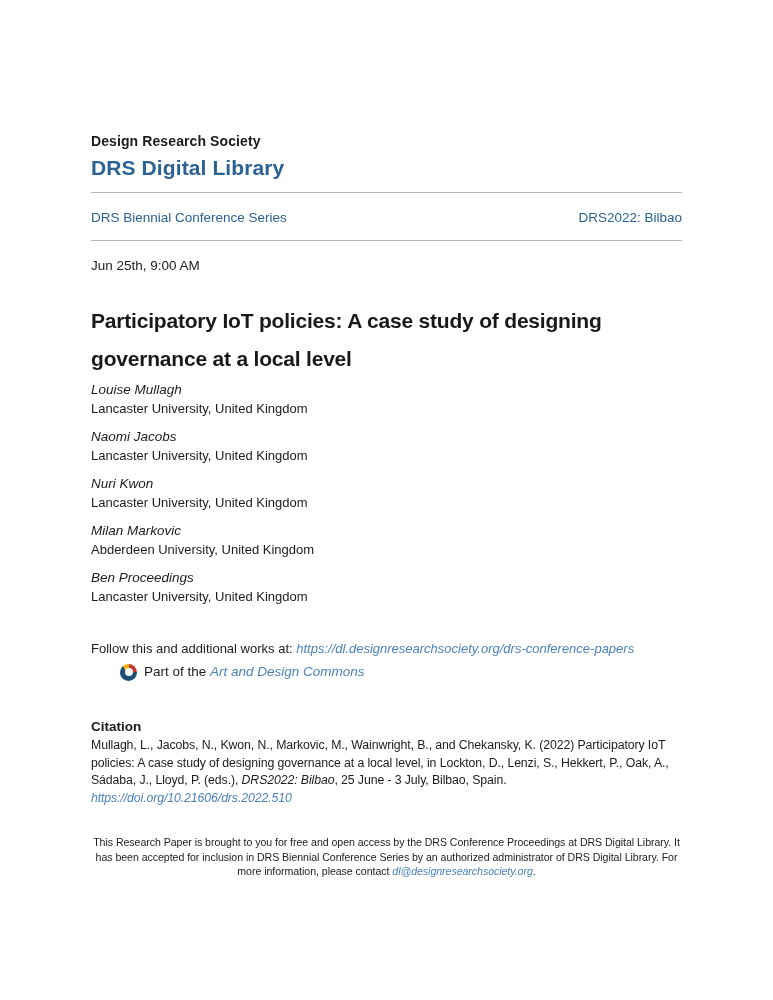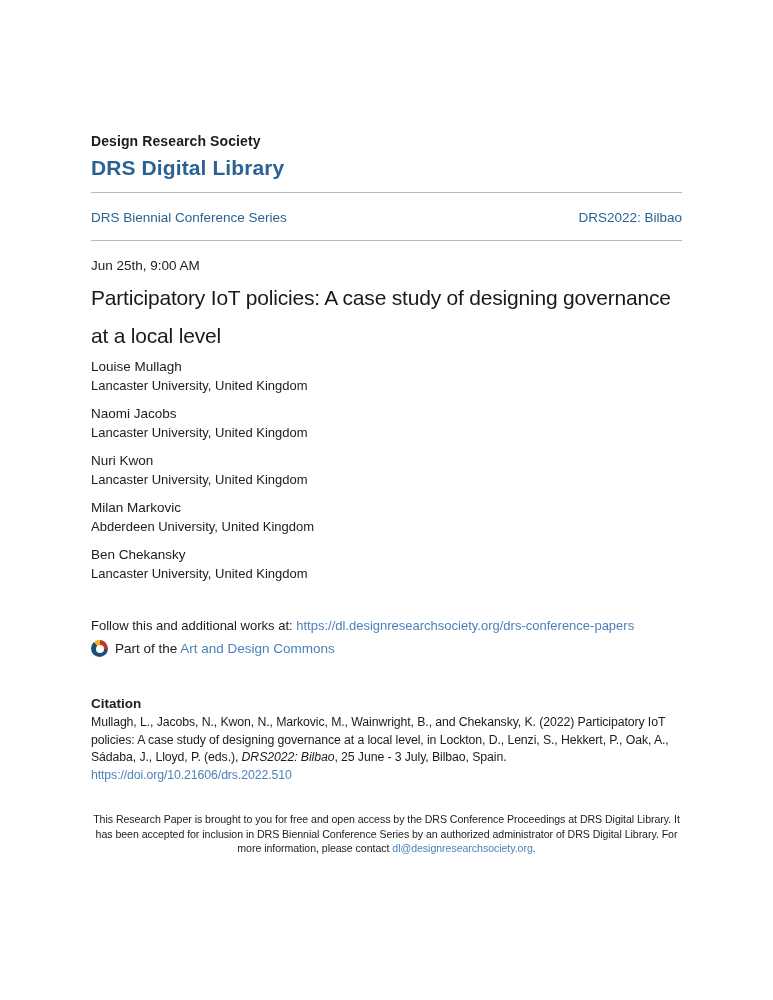--- a/index.html
+++ b/index.html
@@ -62,34 +62,35 @@
     cursor: pointer;
   }
 
   .session-date {
     margin-top: 17px;
     font-size: 13.5px;
     line-height: 16px;
   }
 
   .article-title {
-    margin-top: 5px;
+    margin-top: 28px;
     font-size: 21px;
     line-height: 38px;
-    font-weight: 400;
+    font-weight: 700;
     letter-spacing: -0.2px;
     color: #191919;
   }
 
   .authors { margin-top: 4px; }
   .author { margin-top: 13px; }
   .author:first-child { margin-top: 0; }
   .author-name {
     font-size: 13.5px;
     line-height: 16px;
+    font-style: italic;
   }
   .author-affiliation {
     margin-top: 3px;
     font-size: 13px;
     line-height: 15px;
   }
 
   .additional-note {
     margin-top: 33px;
     font-size: 13px;
@@ -100,30 +101,32 @@
   .follow-line {
     margin-top: 37px;
     font-size: 13px;
     line-height: 16px;
     white-space: nowrap;
   }
   a.inline-link {
     color: var(--link_blue);
     text-decoration: none;
     cursor: pointer;
+    font-style: italic;
   }
 
   .commons-line {
     margin-top: 6px;
     display: flex;
-    align-items: flex-start;
+    align-items: center;
     gap: 7px;
     font-size: 13.5px;
     line-height: 18px;
     white-space: nowrap;
+    margin-left: 29px;
   }
   .dc-icon {
     width: 17px;
     height: 17px;
     border-radius: 50%;
     position: relative;
     flex: 0 0 auto;
     background: conic-gradient(from 315deg,
       var(--dc_yellow) 0 45deg,
       var(--dc_red) 45deg 135deg,
@@ -194,21 +197,21 @@
     </div>
     <div class="author">
       <div class="author-name">Nuri Kwon</div>
       <div class="author-affiliation">Lancaster University, United Kingdom</div>
     </div>
     <div class="author">
       <div class="author-name">Milan Markovic</div>
       <div class="author-affiliation">Abderdeen University, United Kingdom</div>
     </div>
     <div class="author">
-      <div class="author-name">Ben Chekansky</div>
+      <div class="author-name">Ben Proceedings</div>
       <div class="author-affiliation">Lancaster University, United Kingdom</div>
     </div>
   </section>
 
 
   <p class="follow-line">
     <span>Follow this and additional works at: </span><a class="inline-link">https://dl.designresearchsociety.org/drs-conference-papers</a>
   </p>
 
   <p class="commons-line">

